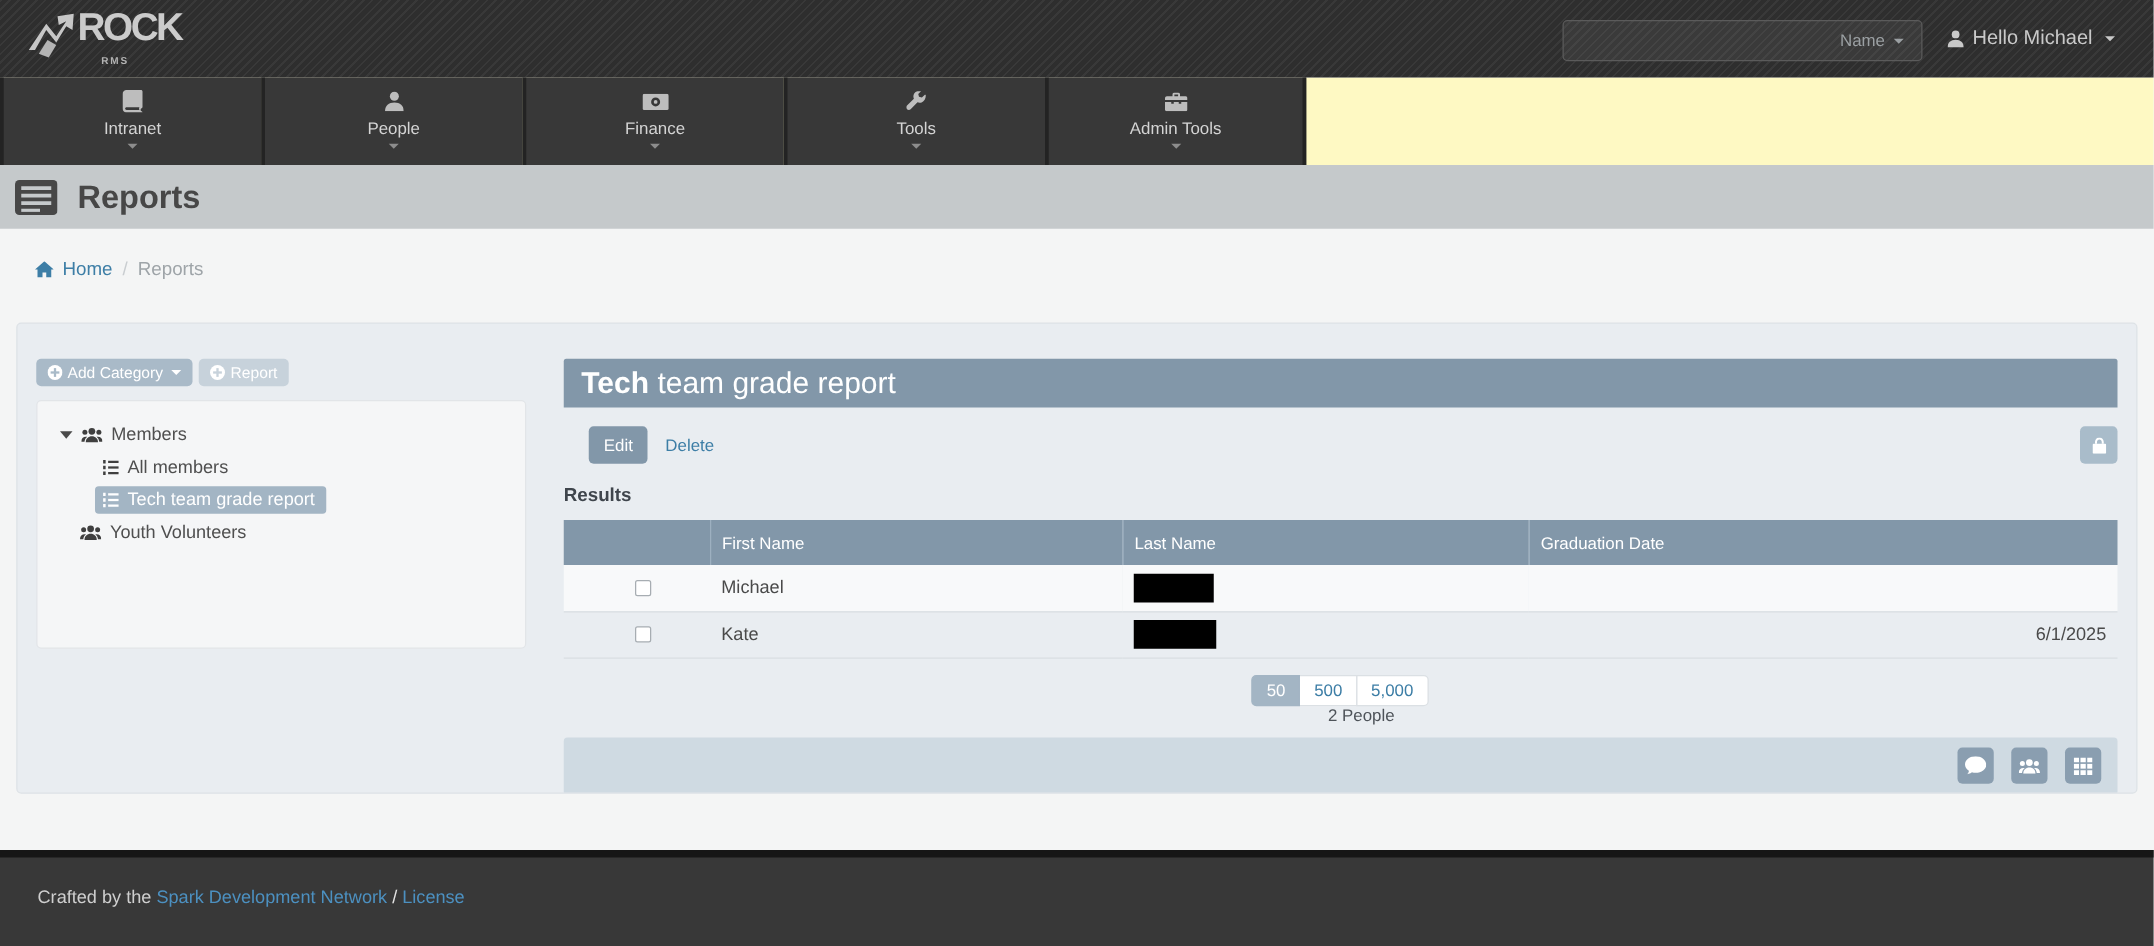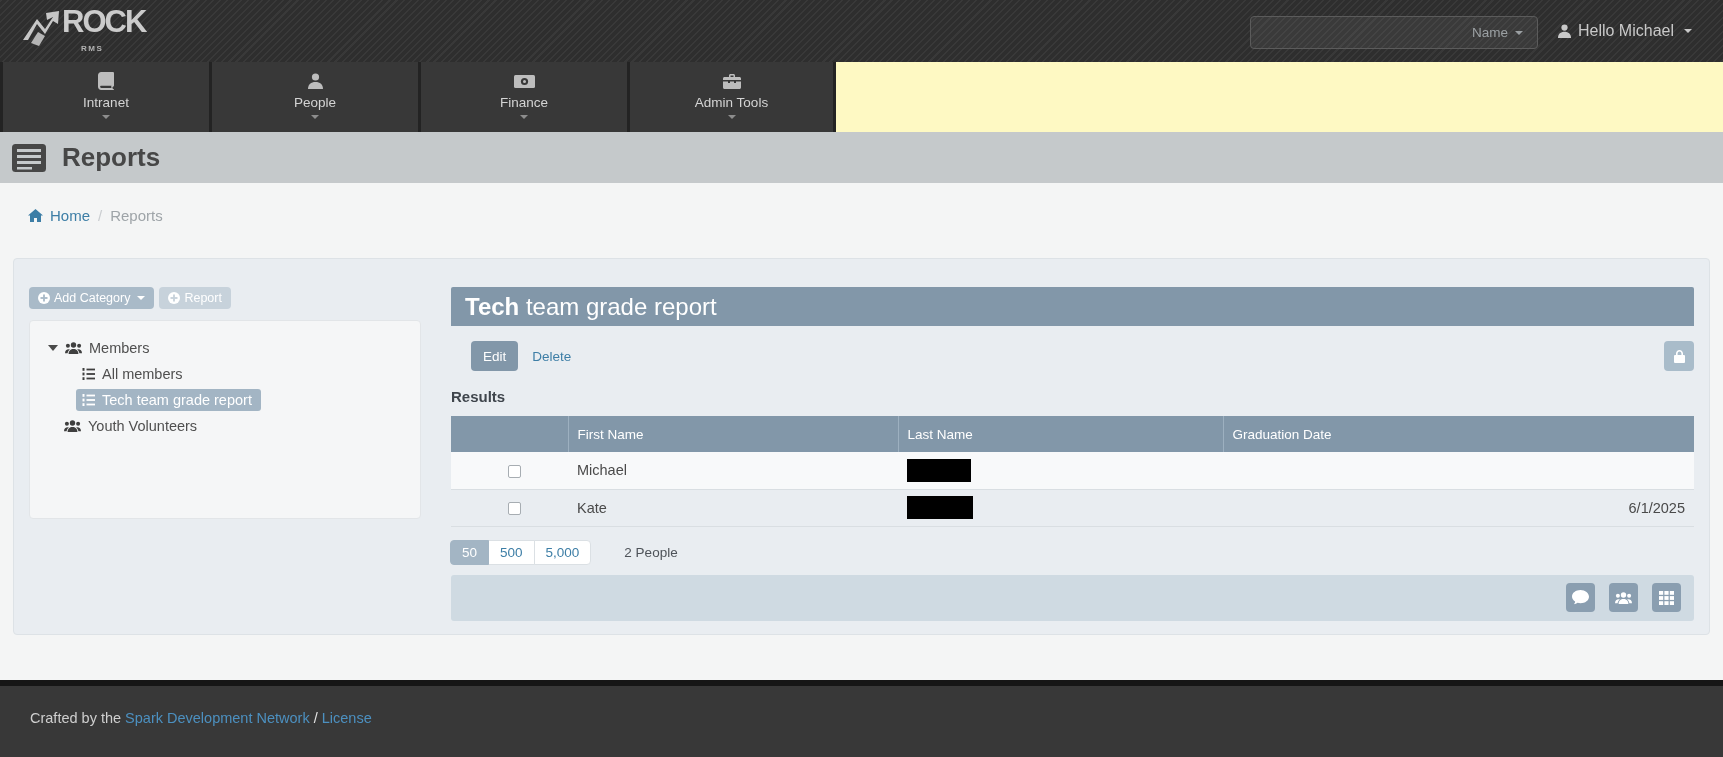--- a/index.html
+++ b/index.html
@@ -89,21 +89,21 @@
   table.grid td { height:37px; font-size:14.5px; color:#4a4a4a; padding-left:9px; border-bottom:1px solid #d9dee2; }
   tr.row-odd td { background:#f8f9fa; }
   tr.row-even td { background:#e9edf1; }
   .col-check { width:117px; }
   .col-first { width:330px; }
   .col-last { width:325px; }
   td.cell-check { text-align:center; padding-left:0; }
   .checkbox { display:inline-block; width:13px; height:13px; background:#fff; border:1px solid #a7adb2; border-radius:2px; vertical-align:middle; cursor:pointer; }
   .redacted { width:64px; height:23px; background:#000; }
   td.cell-date { text-align:right; padding-right:9px; }
-  .pager-row { margin-top:13px; display:flex; align-items:center; }
+  .pager-row { margin-top:13px; display:flex; align-items:center;flex-direction:column; }
   .pager { display:flex; }
   .pager a { font-size:13.5px; padding:4px 11px; border:1px solid #dbe0e4; margin-left:-1px; background:#fff; color:#3d7ea6; text-decoration:none; cursor:pointer; }
   .pager a.active { background:#a3b5c4; border-color:#a3b5c4; color:#fff; border-radius:4px 0 0 4px; position:relative; z-index:1; }
   .pager a:last-child { border-radius:0 4px 4px 0; }
   .pager-summary { margin-left:33px; font-size:13.5px; color:#4e5359; }
   .grid-actions { margin-top:10px; height:46px; background:#cfdae2; border-radius:3px; display:flex; align-items:center; justify-content:flex-end; gap:14px; padding-right:13px; }
   .action-btn { width:29px; height:29px; background:#8a9eb0; border:none; border-radius:4px; display:flex; align-items:center; justify-content:center; color:#fff; cursor:pointer; }
 
   
   .footer { margin-top:45px; height:77px; background:#383838; border-top:6px solid #161616; position:relative; font-size:14.5px; }
@@ -176,20 +176,29 @@
     </div>
     <div class="nav-item">
       <span class="nav-icon">
         <svg width="21" height="13" viewBox="0 0 21 13">
             <rect width="21" height="13" rx="1.5" fill="currentColor"></rect>
             <circle cx="10.5" cy="6.5" r="3.6" fill="#383838"></circle>
             <circle cx="10.5" cy="6.5" r="1.5" fill="currentColor"></circle>
           </svg>
       </span>
       <span class="nav-label">Finance</span>
+      <span class="caret"></span>
+    </div>
+    <div class="nav-item">
+      <span class="nav-icon">
+        <svg width="16" height="16" viewBox="0 0 16 16" fill="currentColor">
+            <path d="M15.6 3.1c-.1-.4-.6-.5-.9-.2L12.5 5l-2.3-.6L9.6 2.1 11.8-.1c-2.3-.8-4.9.3-5.8 2.7-.4 1.1-.4 2.3.1 3.3L.6 11.4c-.8.8-.8 2.1 0 2.9.8.8 2.1.8 2.9 0l5.5-5.5c1 .5 2.2.5 3.3.1 2.3-.9 3.5-3.4 3.3-5.8z"></path>
+          </svg>
+      </span>
+      <span class="nav-label">Tools</span>
       <span class="caret"></span>
     </div>
     <div class="nav-item">
       <span class="nav-icon">
         <svg width="18" height="15" viewBox="0 0 18 15" fill="currentColor">
             <path d="M6 3V1.5C6 .7 6.7 0 7.5 0h3c.8 0 1.5.7 1.5 1.5V3h4.5c.8 0 1.5.7 1.5 1.5V6H0V4.5C0 3.7.7 3 1.5 3H6zm1.5-1.5V3h3V1.5h-3zM0 7.5h5V9h2V7.5h4V9h2V7.5h5v6c0 .8-.7 1.5-1.5 1.5h-15C.7 15 0 14.3 0 13.5v-6z"></path>
           </svg>
       </span>
       <span class="nav-label">Admin Tools</span>
       <span class="caret"></span>

